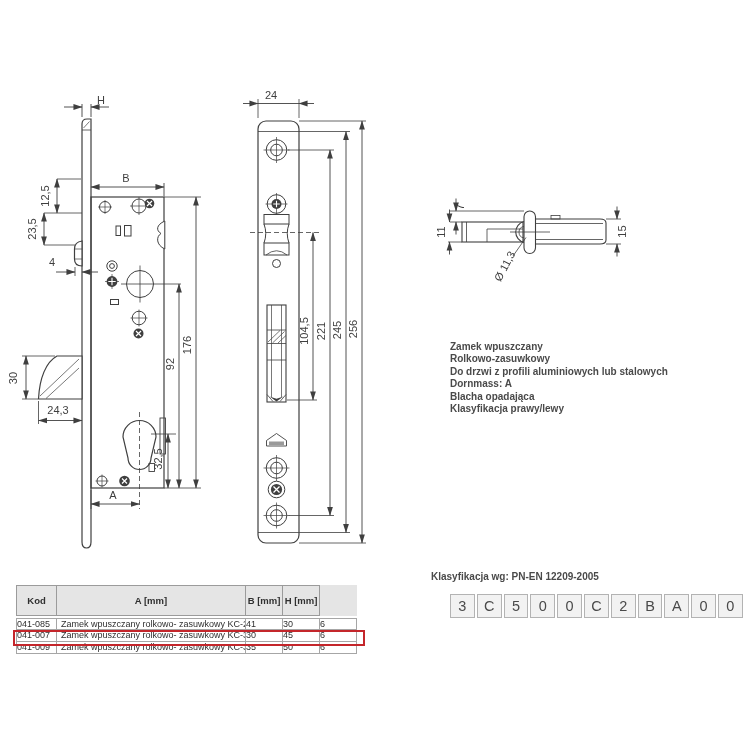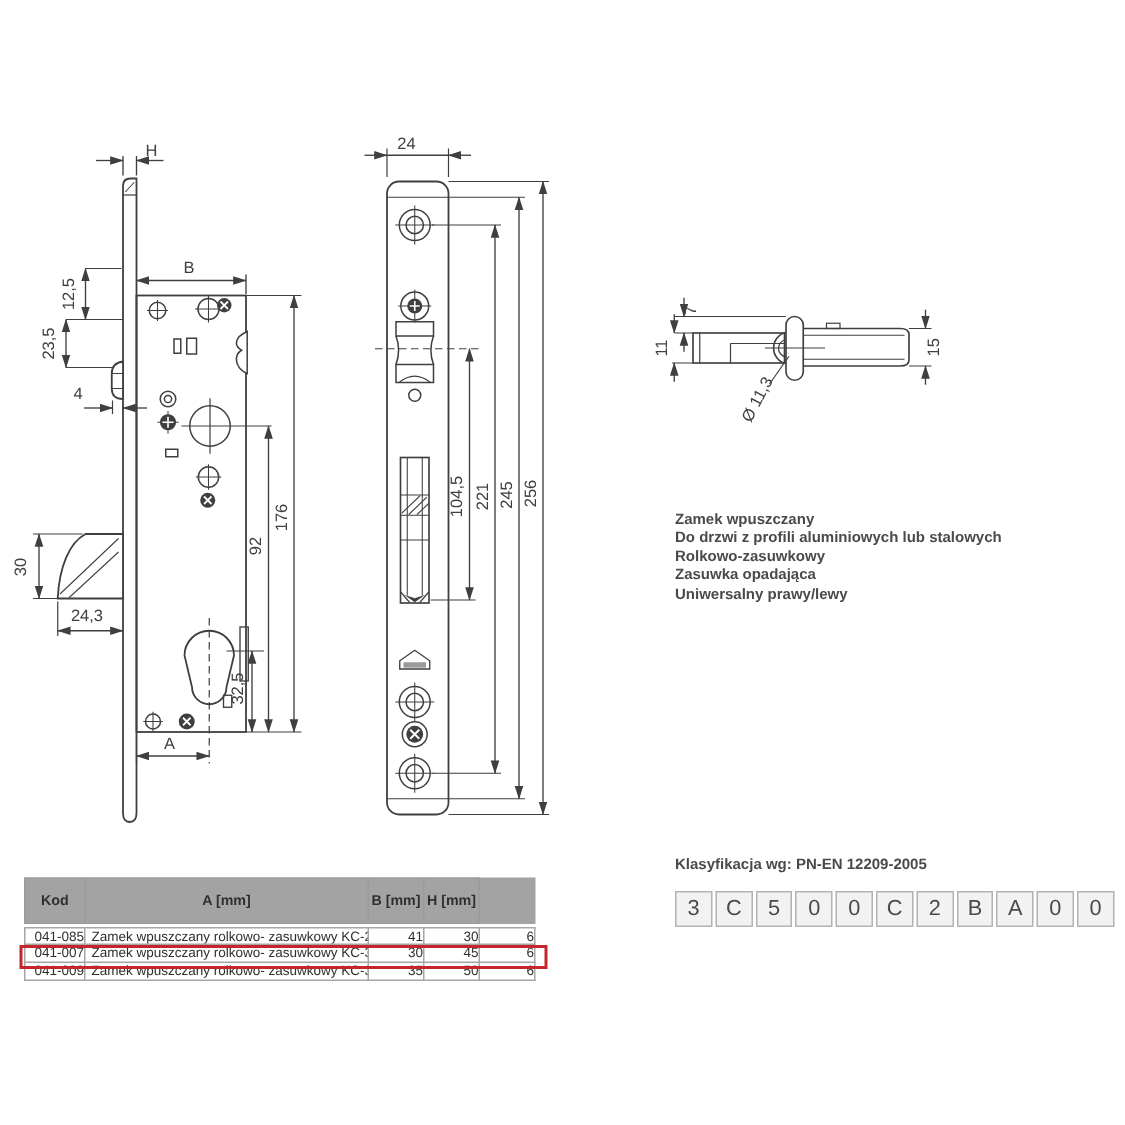--- a/index.html
+++ b/index.html
@@ -6,36 +6,36 @@
   html,body { width:750px; height:750px; background:#ffffff; overflow:hidden;
               font-family:"Liberation Sans", sans-serif; }
   #stage { position:relative; width:750px; height:750px; background:#fff; }
 
   svg text { font-family:"Liberation Sans", sans-serif; fill:#3f3f3f; }
   .dimlbl { font-size:11px; }
 
   .desc { position:absolute; left:450px; top:326px;
           font-size:10px; line-height:12.45px; font-weight:700; color:#4a4a4a;margin-top:15px; }
 
-  .klas-head { position:absolute; left:450px; top:571px;
+  .klas-head { position:absolute; left:431px; top:571px;
                font-size:10px; font-weight:700; color:#4a4a4a; }
   .klas-row  { position:absolute; left:450px; top:594px; display:flex; gap:2px; }
   .klas-box  { width:24.8px; height:24px; background:#f2f2f2; border:1px solid #b3b3b3;
                display:flex; align-items:center; justify-content:center;
                font-size:14.5px; color:#4a4a4a; }
 
   .tbl { position:absolute; left:16px; top:585px; width:341px; color:#2f2f2f; }
   .thead, .trow { display:grid; grid-template-columns:41px 189px 37px 37px 37px; }
-  .thead { height:31px; background:#a3a3a3; font-weight:700; font-size:9.5px; }
+  .thead { height:31px; background:#e5e5e5; font-weight:700; font-size:9.5px; }
   .thead .c { border:1px solid #9b9b9b; border-left:none; line-height:29px; text-align:center; }
   .thead .c:first-child { border-left:1px solid #9b9b9b; }
   .tbody { margin-top:2px; font-size:9px; }
   .trow { height:12px; background:#fff; }
   .trow .c { border-right:1px solid #a6a6a6; border-bottom:1px solid #a6a6a6;
-             line-height:11px; text-align:right; white-space:nowrap; overflow:hidden; }
+             line-height:11px; text-align:left; white-space:nowrap; overflow:hidden; }
   .trow .c:first-child { border-left:1px solid #a6a6a6; }
   .trow:first-child .c { border-top:1px solid #a6a6a6; }
   .trow .c.opis { text-align:left; padding-left:4px; }
   .hl { position:absolute; left:-3px; top:45px; width:352px; height:16px;
         border:2px solid #c4262b; }
 </style>
 </head>
 <body>
 
 <div id="stage">
@@ -253,24 +253,25 @@
         <text class="dimlbl" x="444.5" y="232" text-anchor="middle" transform="rotate(-90 444.5 232)">11</text>
         <text class="dimlbl" x="626" y="231.5" text-anchor="middle" transform="rotate(-90 626 231.5)">15</text>
         <text class="dimlbl" x="508" y="268" text-anchor="middle" transform="rotate(-62 508 268)">Ø 11,3</text>
       </g>
     </g>
   </svg>
 
   
   <div class="desc">
     <div>Zamek wpuszczany</div>
+    <div>Rolkowo-zasuwkowy</div>
     <div>Do drzwi z profili aluminiowych lub stalowych</div>
-    <div>Rolkowo-zasuwkowy</div>
-    <div>Zasuwka opadająca</div>
-    <div>Uniwersalny prawy/lewy</div>
+    <div>Dornmass: A</div>
+    <div>Blacha opadająca</div>
+    <div>Klasyfikacja prawy/lewy</div>
   </div>
 
   
   <div class="klas-head">Klasyfikacja wg: PN-EN 12209-2005</div>
   <div class="klas-row">
     <div class="klas-box">3</div>
     <div class="klas-box">C</div>
     <div class="klas-box">5</div>
     <div class="klas-box">0</div>
     <div class="klas-box">0</div>

